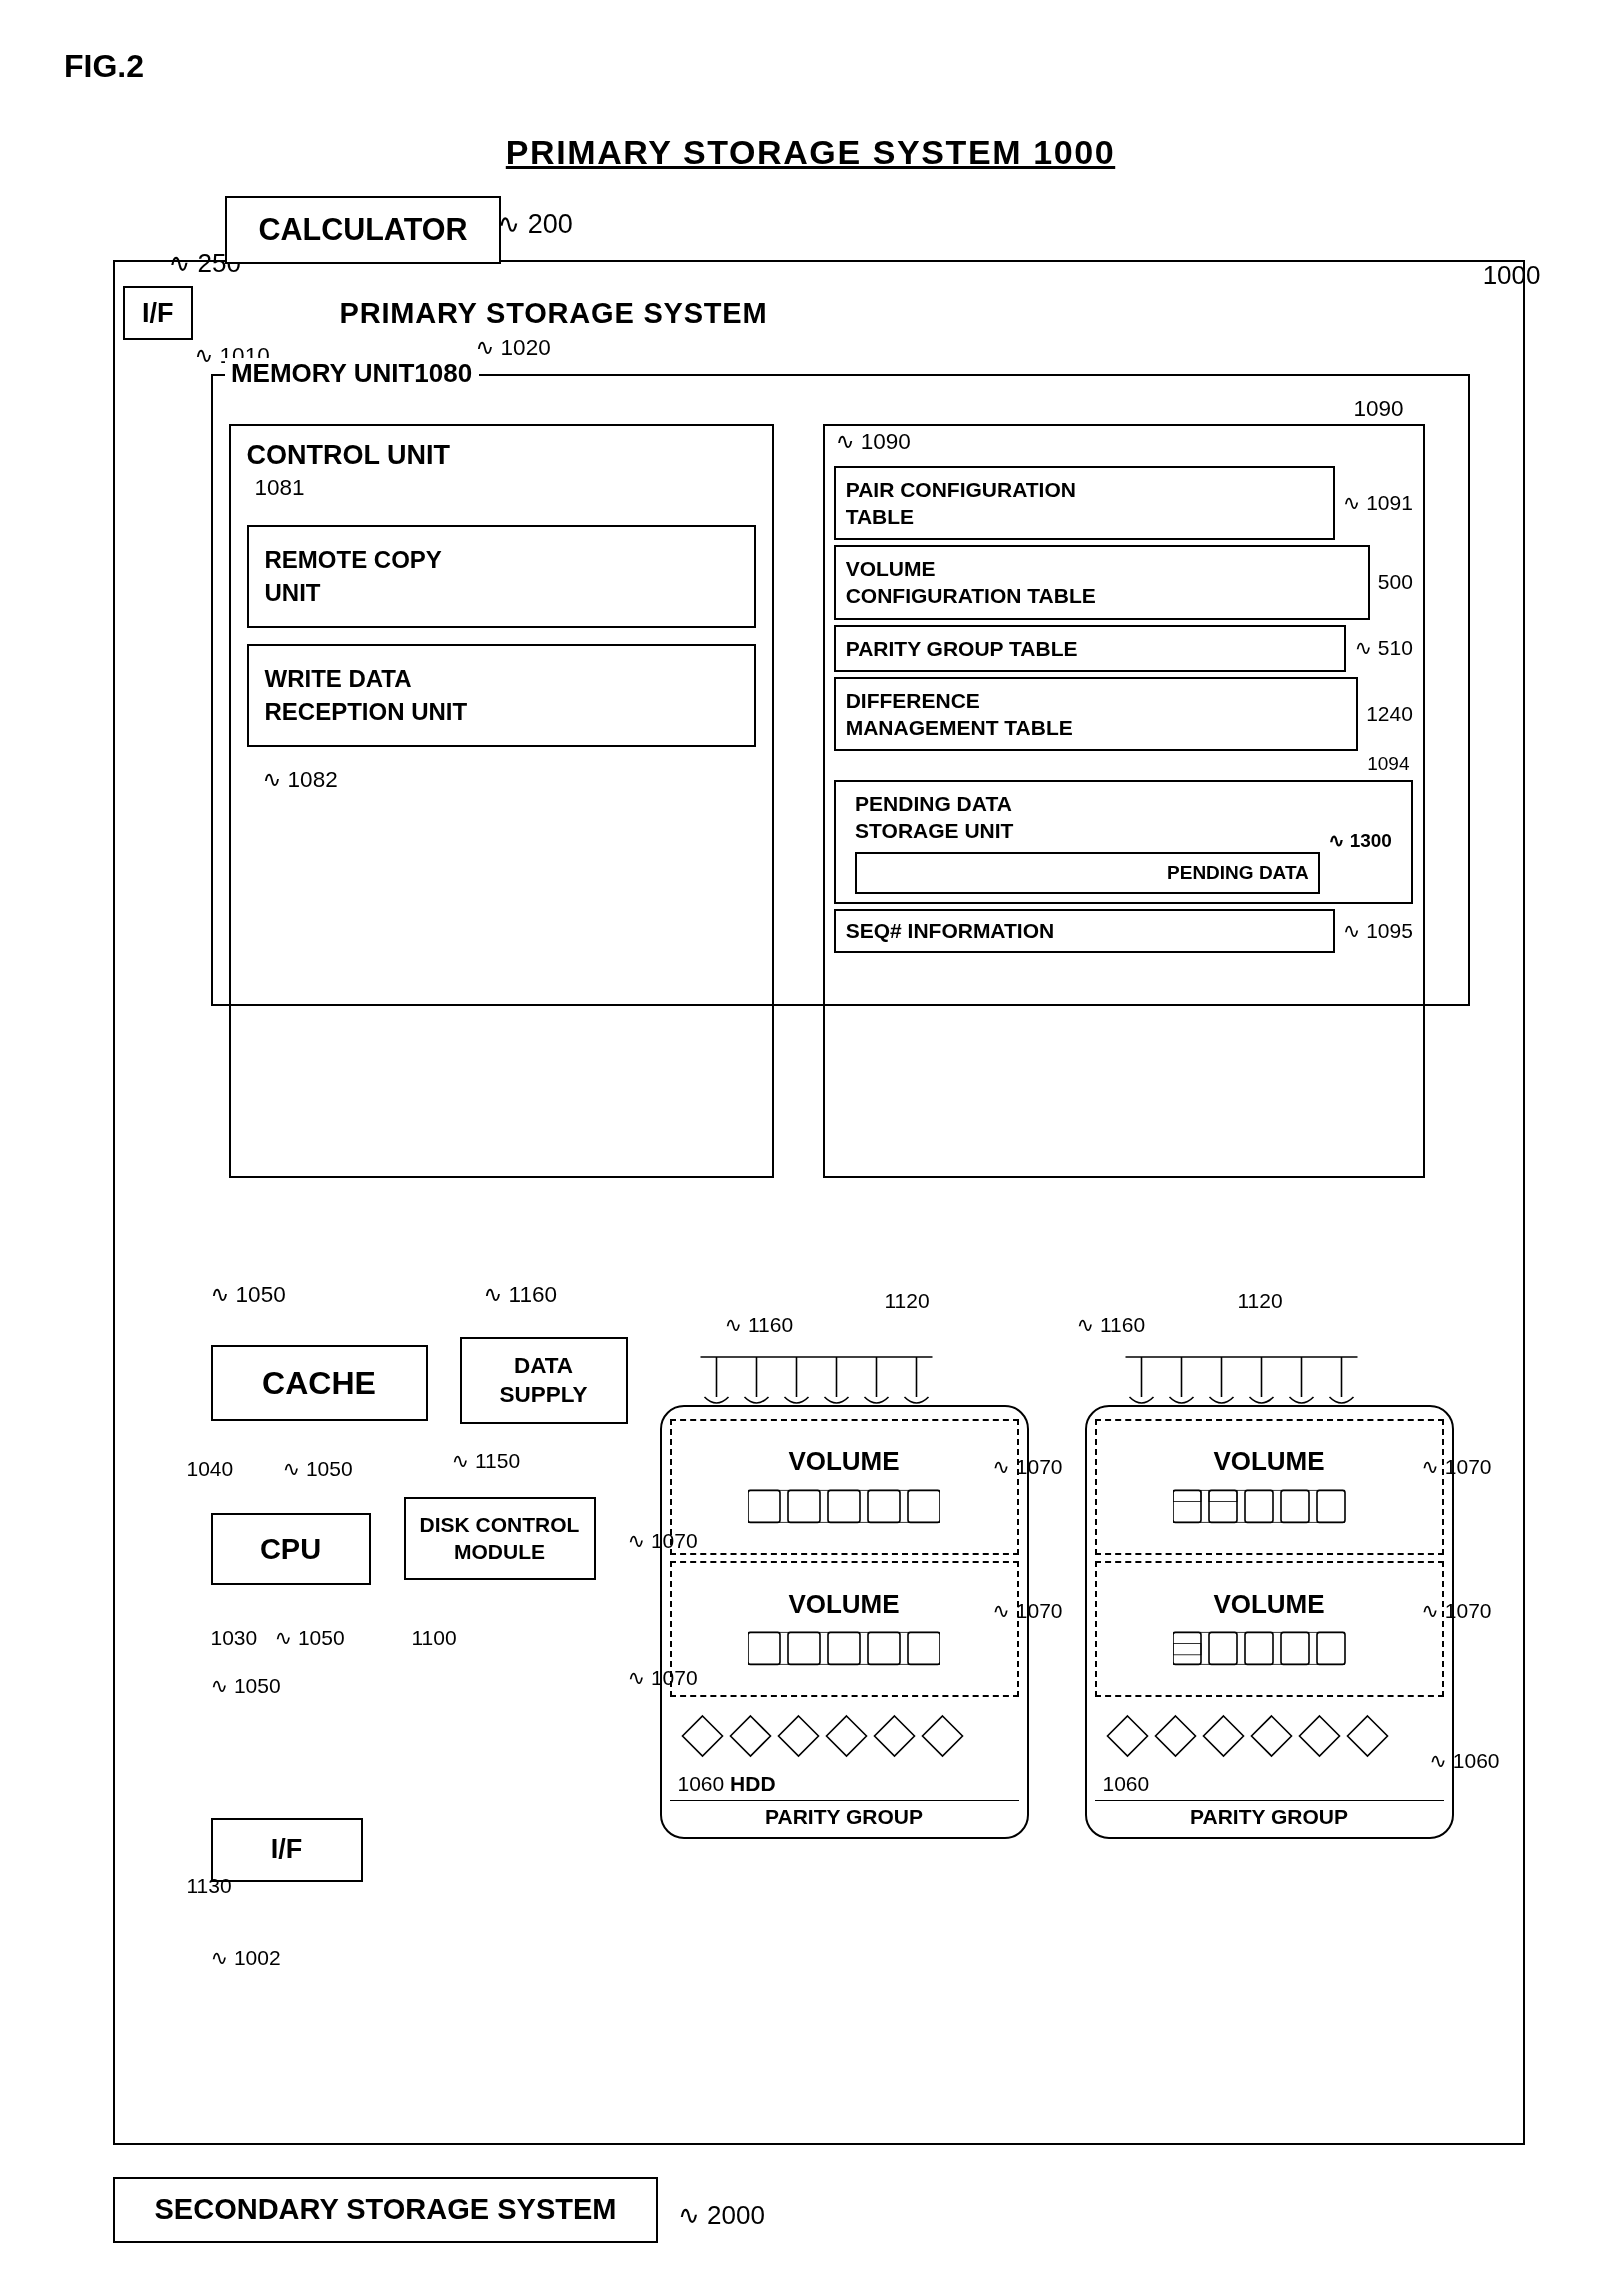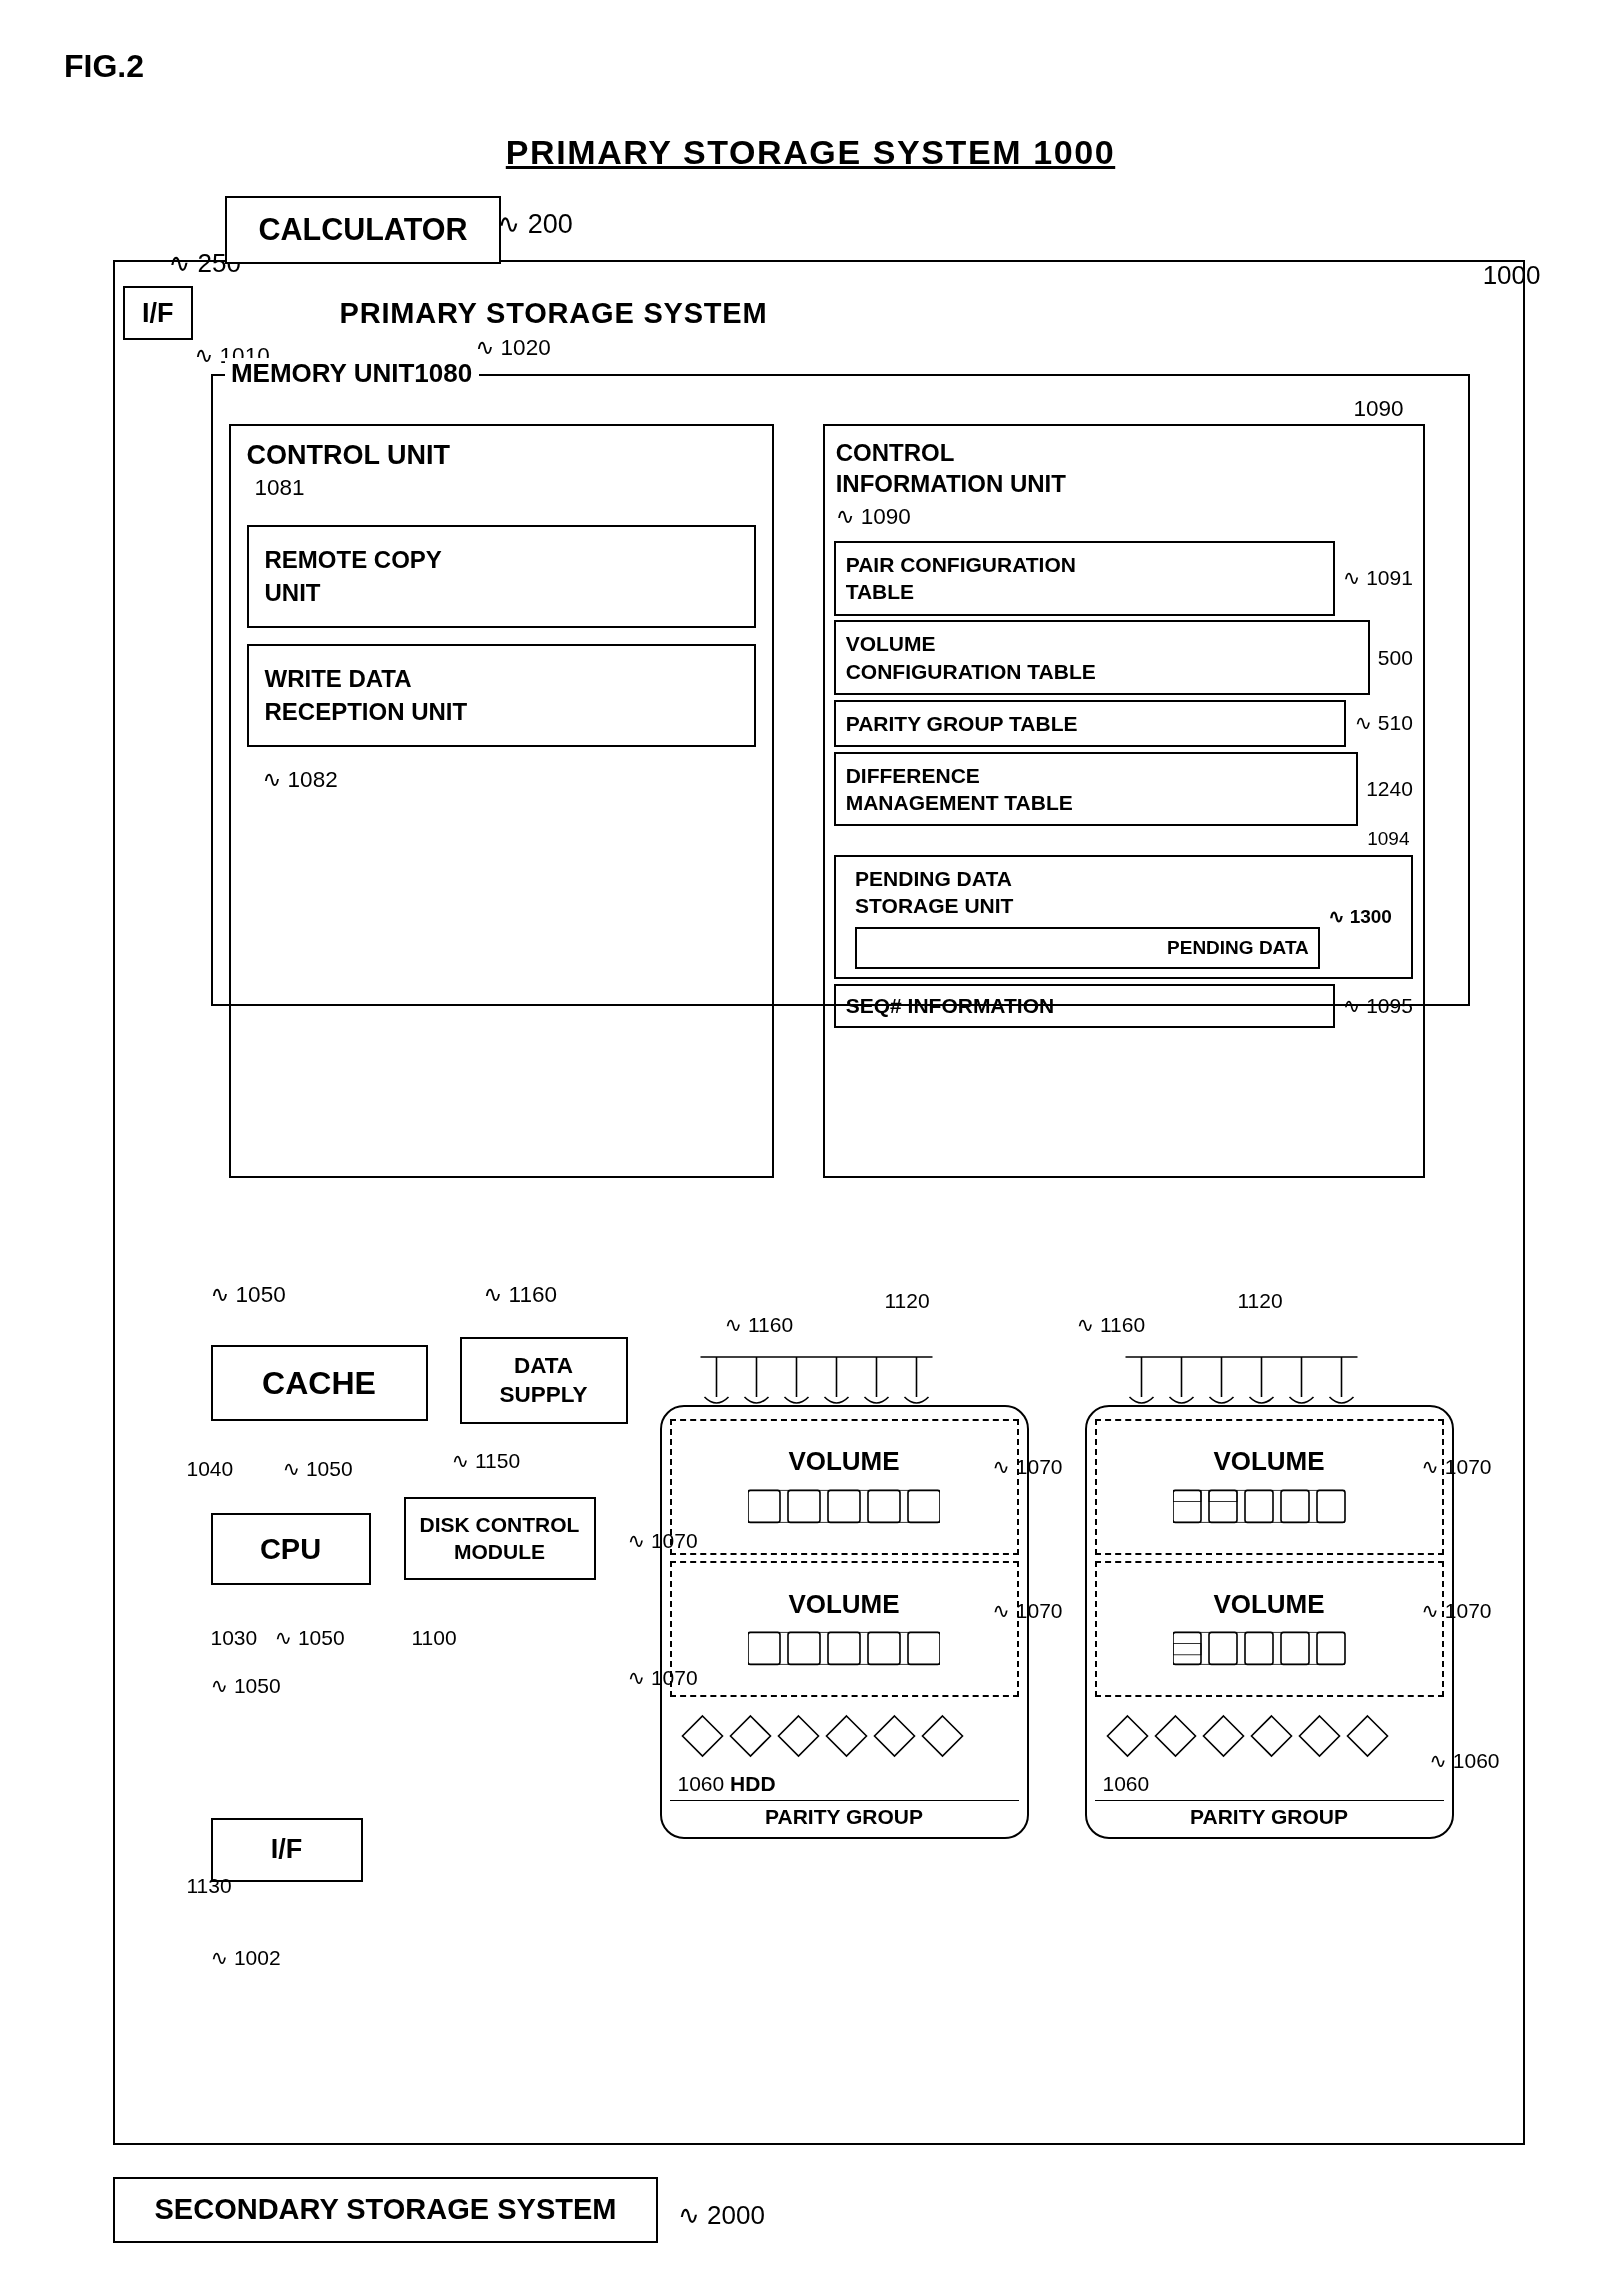--- a/index.html
+++ b/index.html
@@ -134,24 +134,20 @@
           <div style="margin:16px; border:2.4px solid #000; padding:16px; font-size:24px; font-weight:bold; line-height:1.4;">
             <span style="white-space:pre-line;">WRITE DATA
 RECEPTION  UNIT</span>
           </div>
           <div style="font-size:22.5px; padding:3.2px 16px 8px 32px;">
             ∿ <span>1082</span>
           </div>
         </div>
 
         <div style="position:absolute; top:48px; left:610px; border:2.4px solid #000; width:602px; height:754px;">
-          <div style="font-size:24px; font-weight:bold; padding:11.2px 11.2px 1.6px 11.2px; line-height:1.3;">
-            <span style="white-space:pre-line;">CONTROL
-INFORMATION UNIT</span>
-          </div>
           <div style="font-size:22.5px; padding:1.6px 11.2px 6.4px 11.2px;">
             ∿ <span>1090</span>
           </div>
 
           <div style="display:flex; align-items:center; margin:4.8px 9.6px;">
             <div style="border:2.4px solid #000; padding:8px 9.6px; font-size:21px; font-weight:bold; line-height:1.3; flex:1;">
               <span style="white-space:pre-line;">PAIR CONFIGURATION
 TABLE</span>
             </div>
             <div style="font-size:21px; margin-left:8px; white-space:nowrap;">

